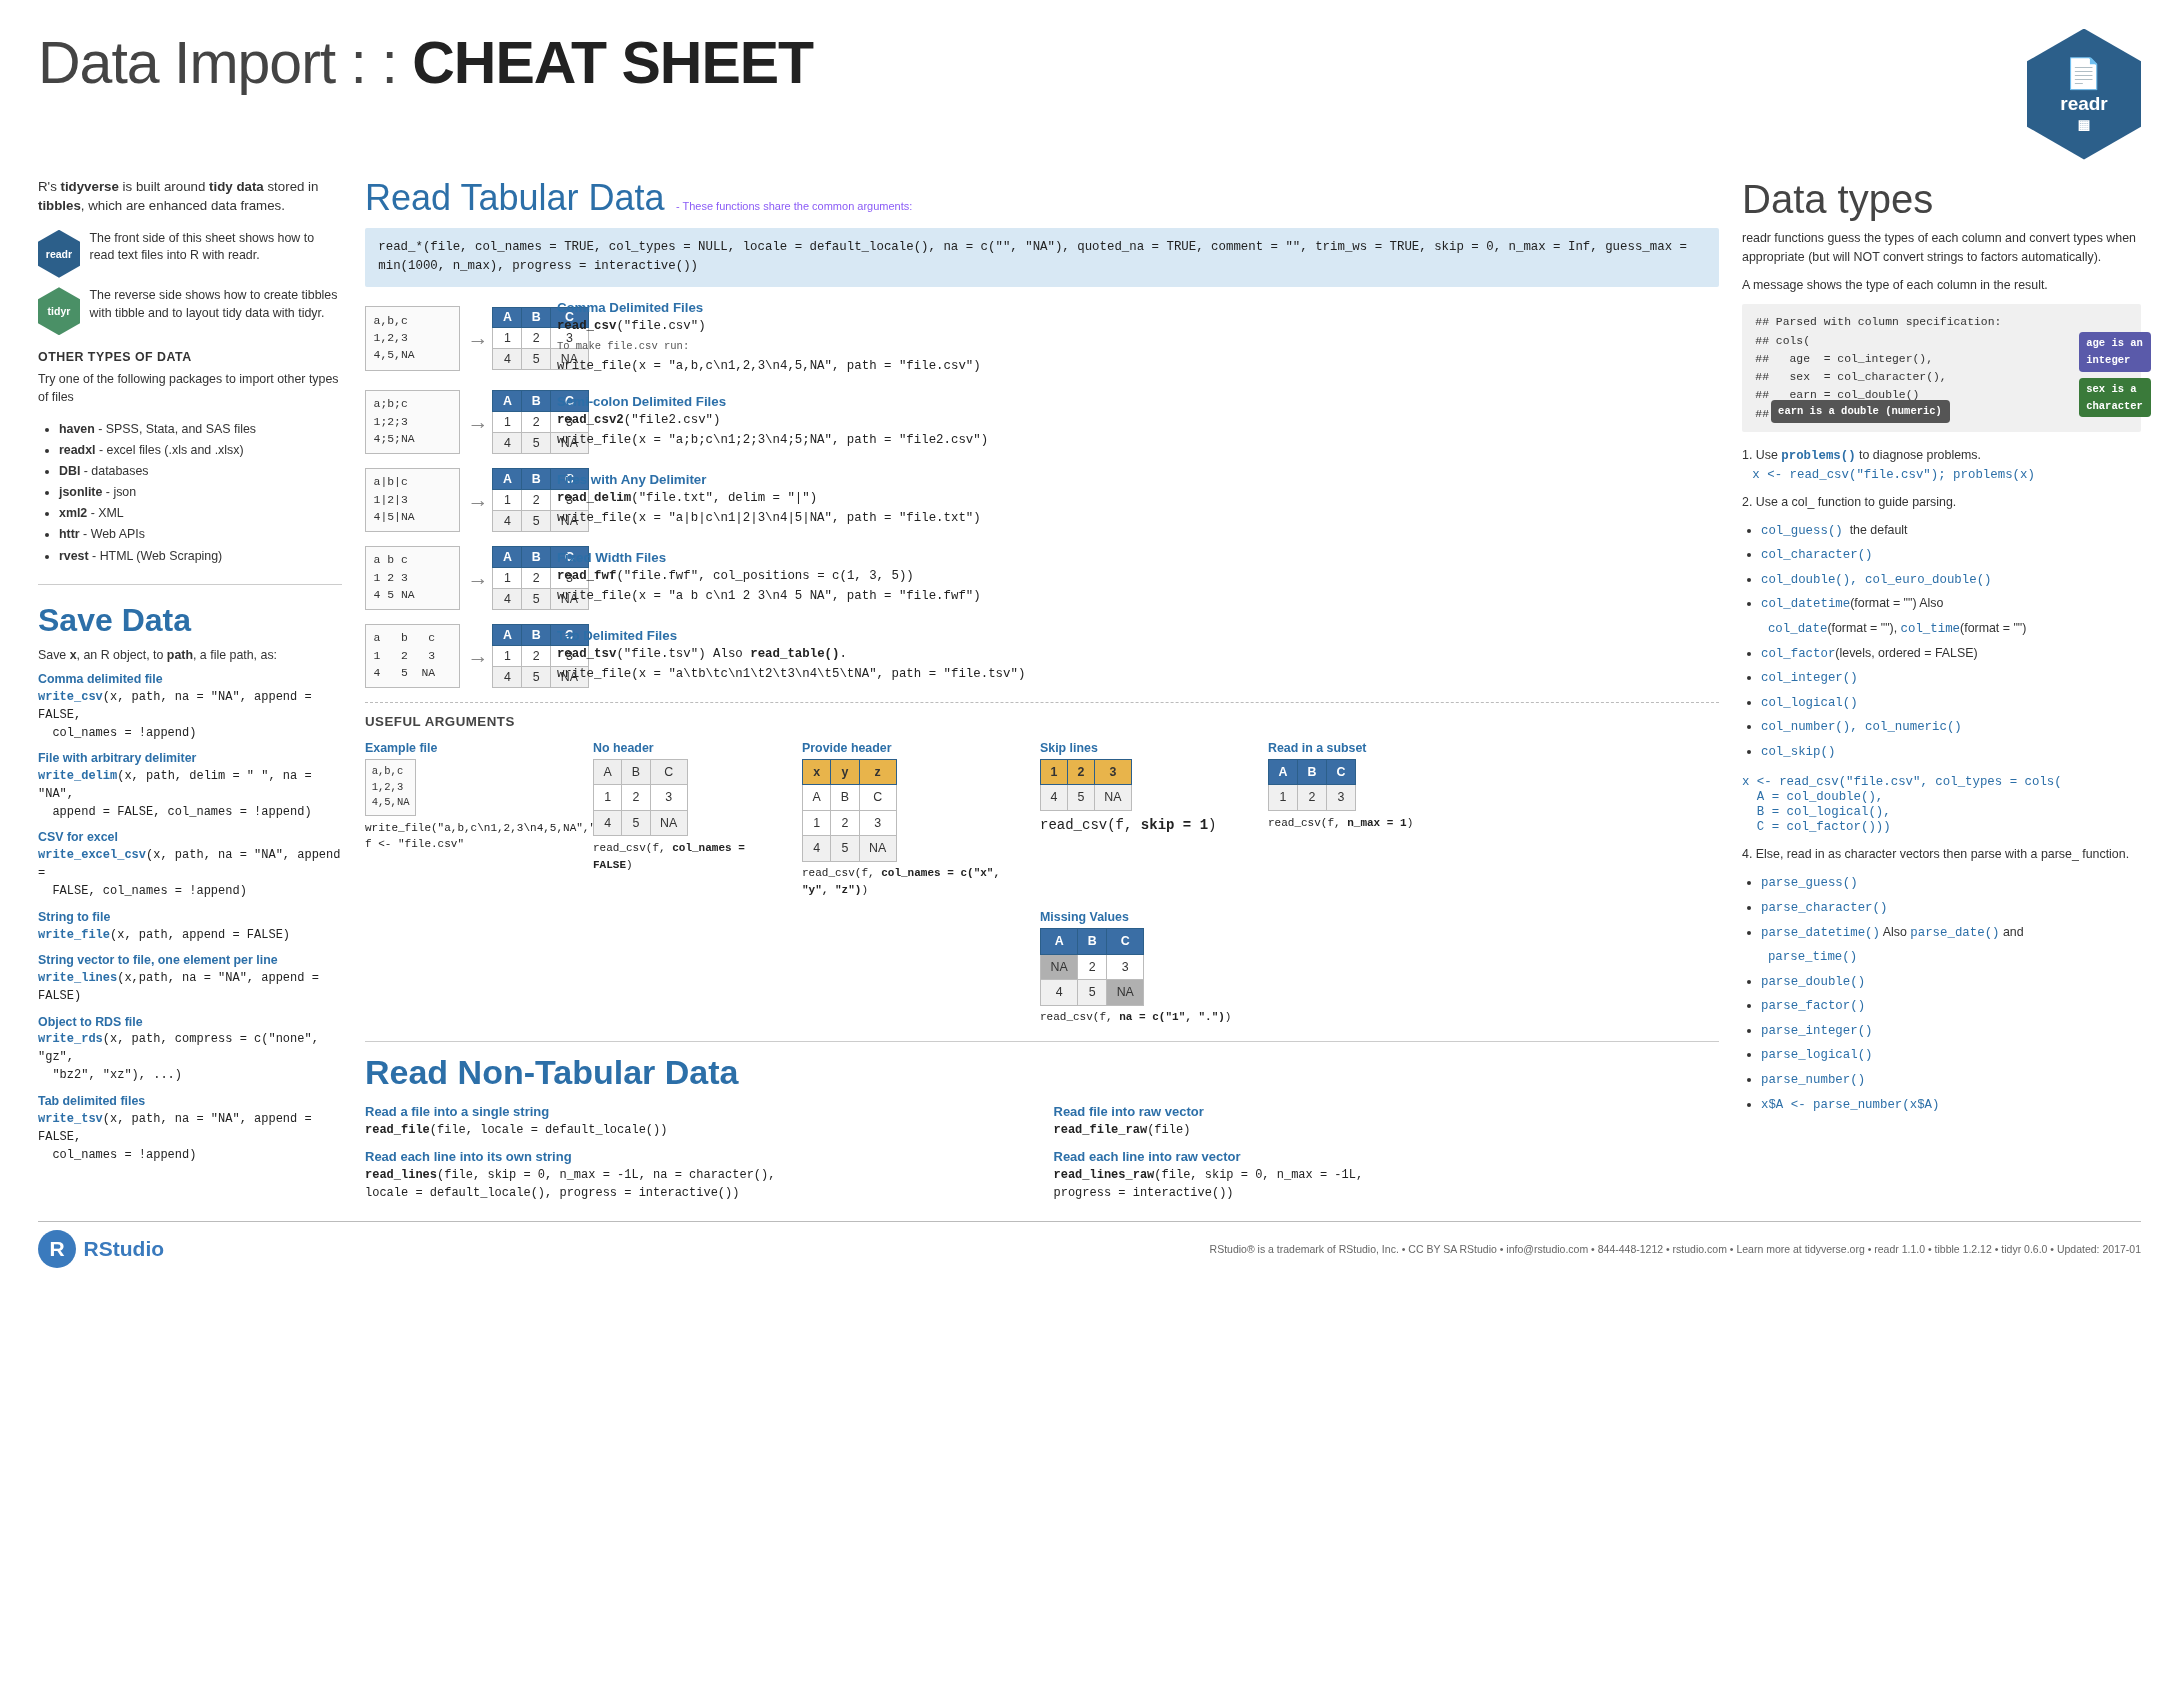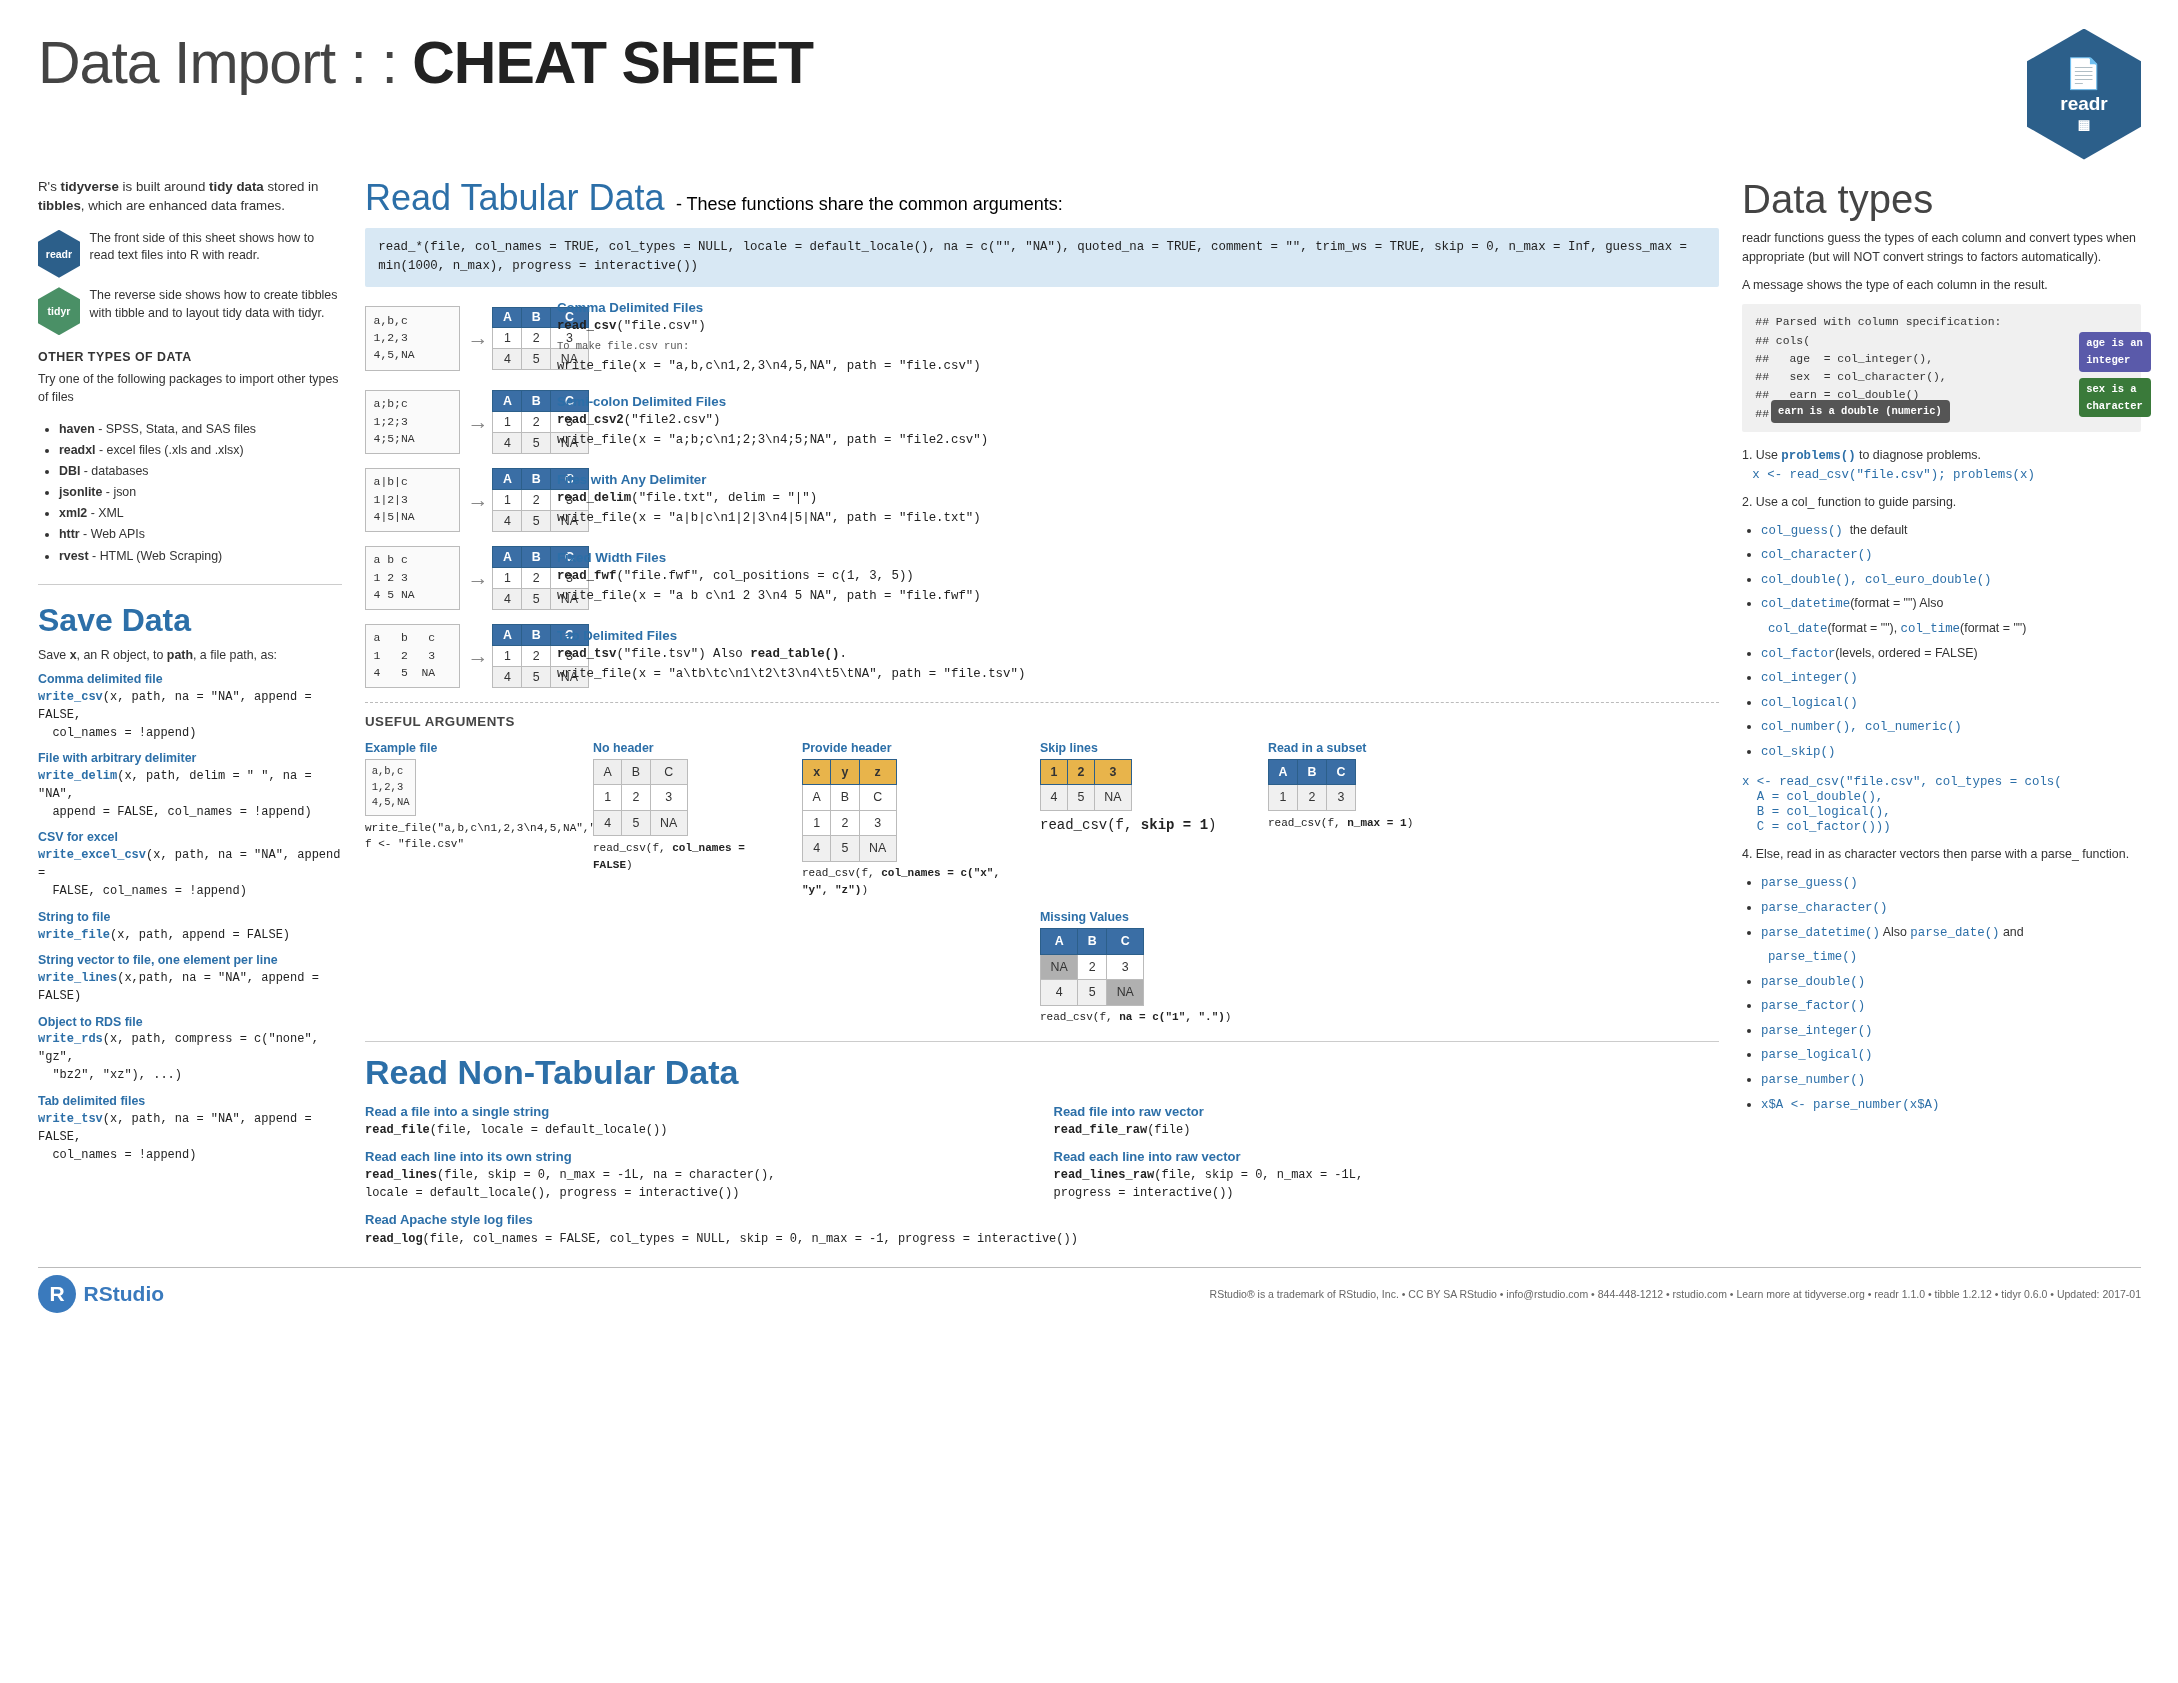--- a/index.html
+++ b/index.html
@@ -129,22 +129,22 @@
       align-items: baseline;
       gap: 11.4px;
       margin-bottom: 9.5px;
     }
     .read-tabular-title {
       font-size: 36px;
       font-weight: 300;
       color: #2c6fa8;
     }
     .read-tabular-subtitle {
-      font-size: 18px;
-      color: #000000;
+      font-size: 11px;
+      color: #8b5cf6;
     }
     .function-box {
       background: #d8e8f4;
       padding: 9.5px 13.3px;
       font-family: 'Courier New', monospace;
       font-size: 12.4px;
       margin-bottom: 13.3px;
       line-height: 1.6;
       border-radius: 1.9px;
       color: #222;
@@ -734,24 +734,20 @@
             <div class="non-tab-code"><strong>read_file_raw</strong>(file)</div>
           </div>
           <div class="non-tab-item">
             <div class="non-tab-label">Read each line into its own string</div>
             <div class="non-tab-code"><strong>read_lines</strong>(file, skip = 0, n_max = -1L, na = character(),<br>locale = default_locale(), progress = interactive())</div>
           </div>
           <div class="non-tab-item">
             <div class="non-tab-label">Read each line into raw vector</div>
             <div class="non-tab-code"><strong>read_lines_raw</strong>(file, skip = 0, n_max = -1L,<br>progress = interactive())</div>
           </div>
-          <div class="non-tab-item" style="grid-column:1/3;">
-            <div class="non-tab-label">Read Apache style log files</div>
-            <div class="non-tab-code"><strong>read_log</strong>(file, col_names = FALSE, col_types = NULL, skip = 0, n_max = -1, progress = interactive())</div>
-          </div>
         </div>
       </div>
     </div>
 
     <div class="right-col">
       <div class="data-types-title">Data types</div>
       <p class="data-types-intro">readr functions guess the types of each column and convert types when appropriate (but will NOT convert strings to factors automatically).</p>
       <p class="data-types-intro">A message shows the type of each column in the result.</p>
 
       <div class="parsed-box">

